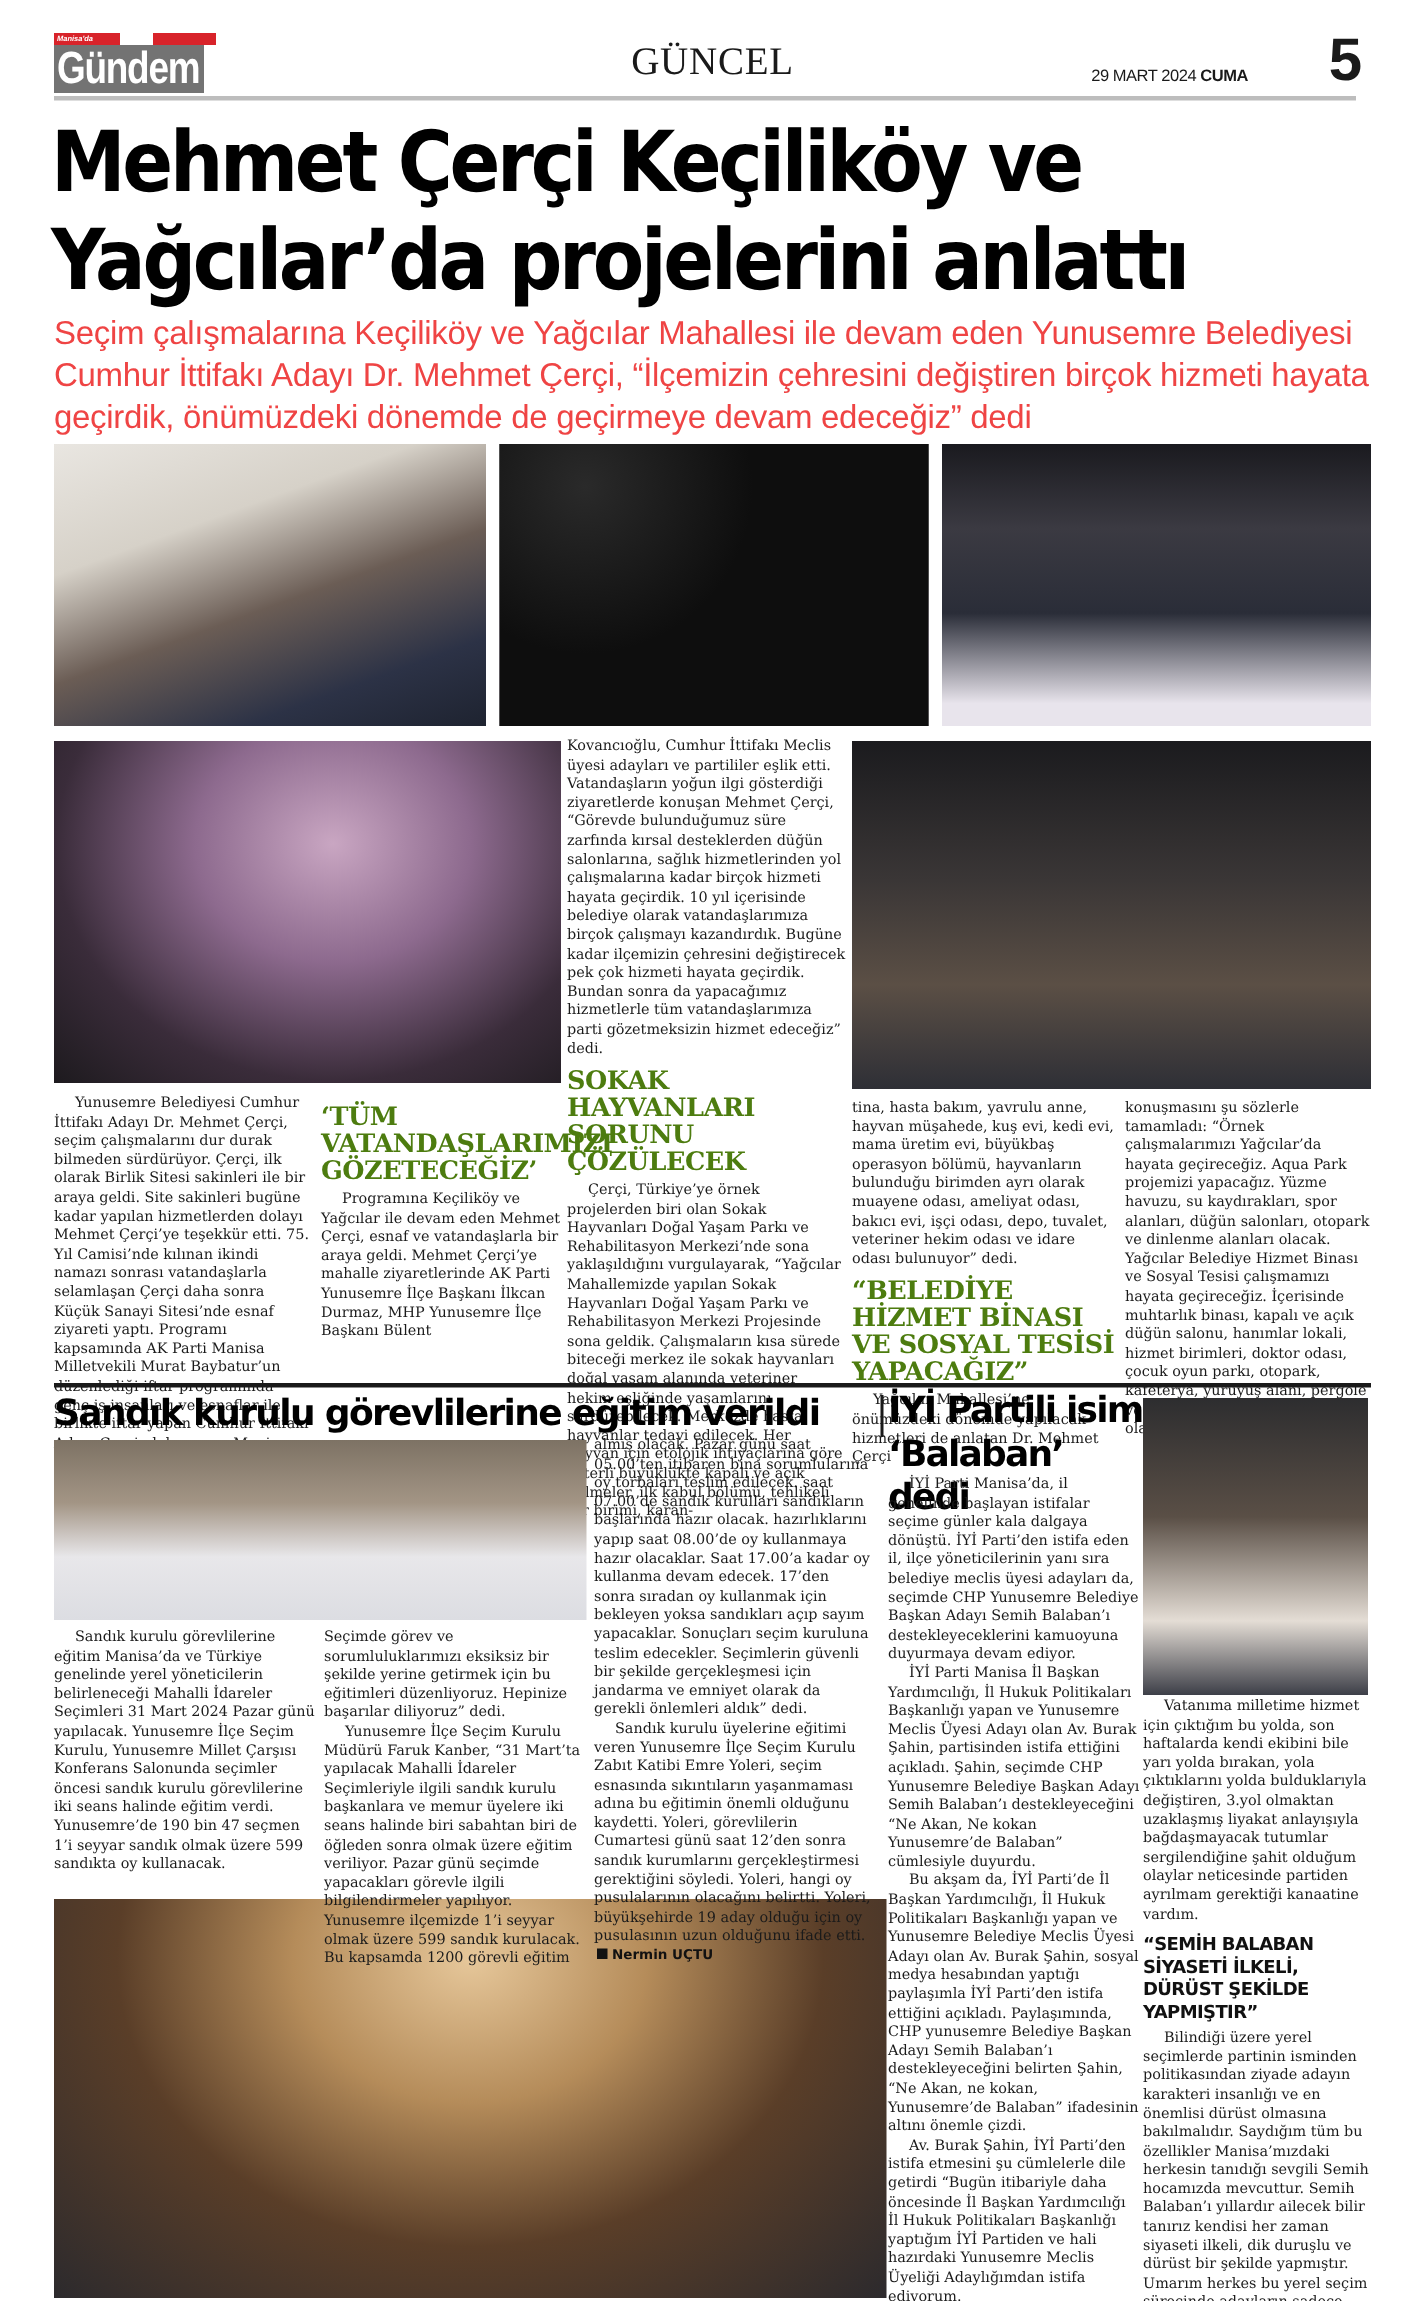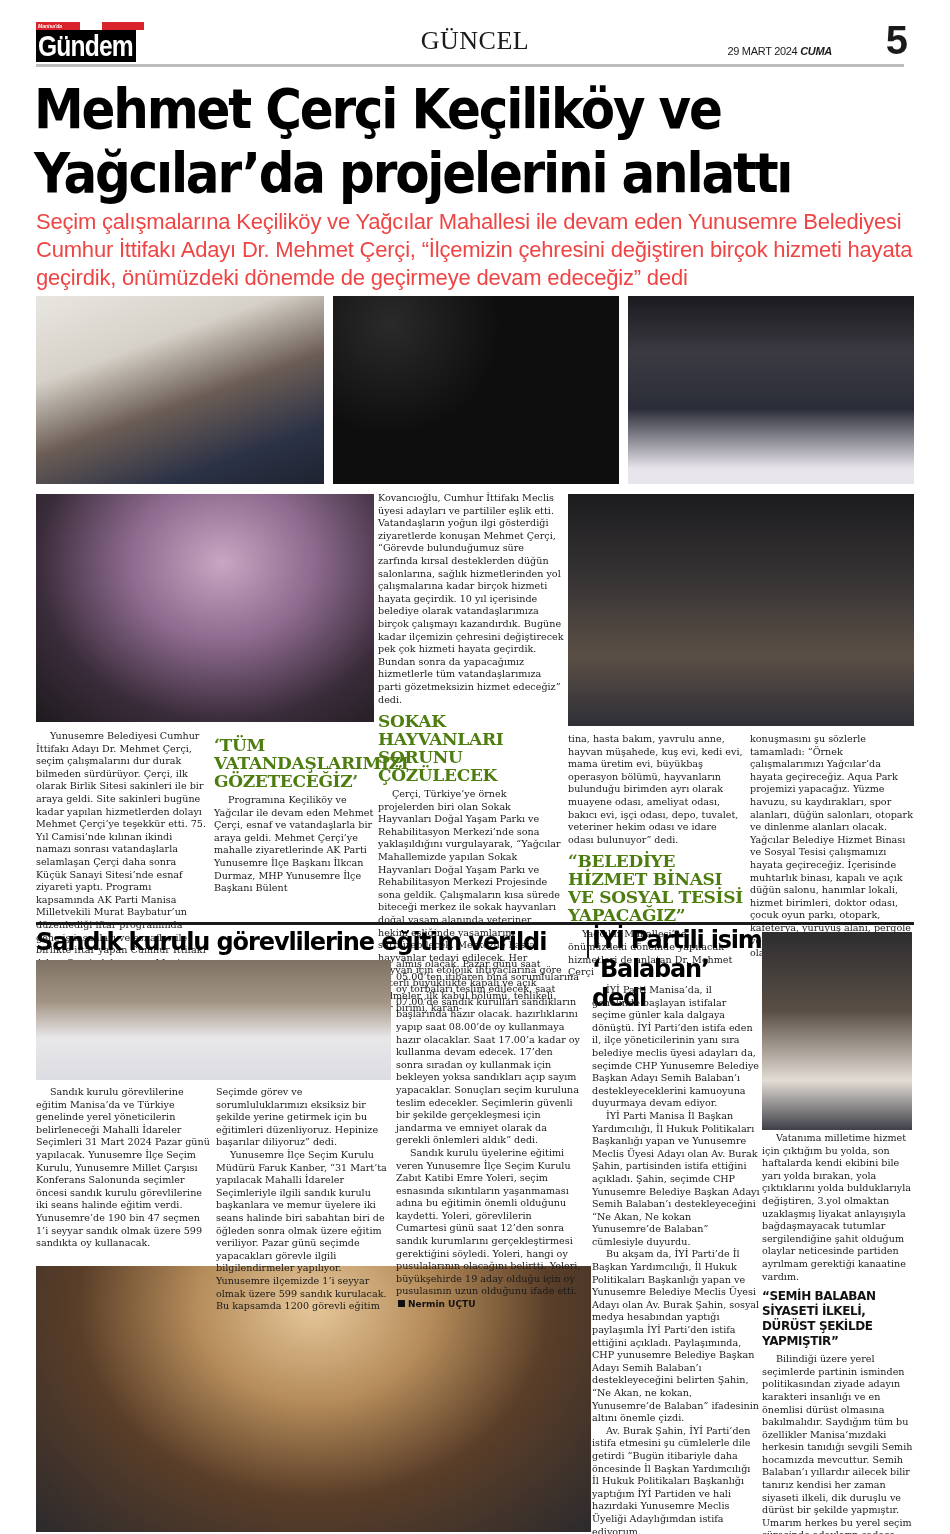--- a/index.html
+++ b/index.html
@@ -4,26 +4,26 @@
 <style>
   * { box-sizing: border-box; margin: 0; padding: 0; }
   html, body { width: 950px; height: 1534px; background: #ffffff; overflow: hidden; }
   body { position: relative; font-family: "DejaVu Serif", serif; color: #1a1a1a; }
   .abs { position: absolute; }
 
   
   .logo { left: 36px; top: 22px; width: 108px; height: 40px; }
   .logo .tag-l { position: absolute; left: 0; top: 0; width: 44px; height: 8px; background: #d8232a; color: #fff; font: italic bold 5px "Liberation Sans", sans-serif; line-height: 8px; padding-left: 2px; }
   .logo .tag-r { position: absolute; left: 66px; top: 0; width: 42px; height: 8px; background: #d8232a; }
-  .logo .word { position: absolute; left: 0; top: 8px; width: 100px; height: 32px; background: #000000; color: #fff; font: bold 30px "Liberation Sans Narrow", "Liberation Sans", sans-serif; line-height: 32px; letter-spacing: -1px; padding-left: 2px; transform-origin: left; }
+  .logo .word { position: absolute; left: 0; top: 8px; width: 100px; height: 32px; background: #737373; color: #fff; font: bold 30px "Liberation Sans Narrow", "Liberation Sans", sans-serif; line-height: 32px; letter-spacing: -1px; padding-left: 2px; transform-origin: left; }
   .logo .word span { display: inline-block; transform: scaleX(0.82); transform-origin: left; }
 
   .section { left: 360px; top: 26px; width: 230px; text-align: center; font: 26px "Liberation Serif", serif; letter-spacing: 0.5px; }
   .date { right: 118px; top: 45px; font: 11px "Liberation Sans", sans-serif; letter-spacing: -0.3px; }
-  .date b { font-weight: bold; font-style: italic; }
+  .date b { font-weight: bold; }
   .pagenum { right: 42px; top: 18px; font: bold 40px "Liberation Sans", sans-serif; }
   .mast-rule { left: 36px; top: 64px; width: 868px; height: 3px; background: #bdbdbd; }
 
   
   .headline { left: 34px; top: 76px; width: 880px; font: 900 50px "DejaVu Sans", sans-serif; line-height: 58px; letter-spacing: -2.2px; color: #000; transform: scaleY(1.12); transform-origin: top left; }
   .deck { left: 36px; top: 208px; width: 880px; font: 22px "Liberation Sans", sans-serif; line-height: 28px; color: #ef4444; letter-spacing: -0.2px; }
 
   
   .photo { overflow: hidden; }
   .p1 { left: 36px; top: 296px; width: 288px; height: 188px; background: linear-gradient(160deg, #e9e6e1 0%, #d6d1c8 30%, #6b5d55 55%, #2c3246 80%, #1e2330 100%); }

